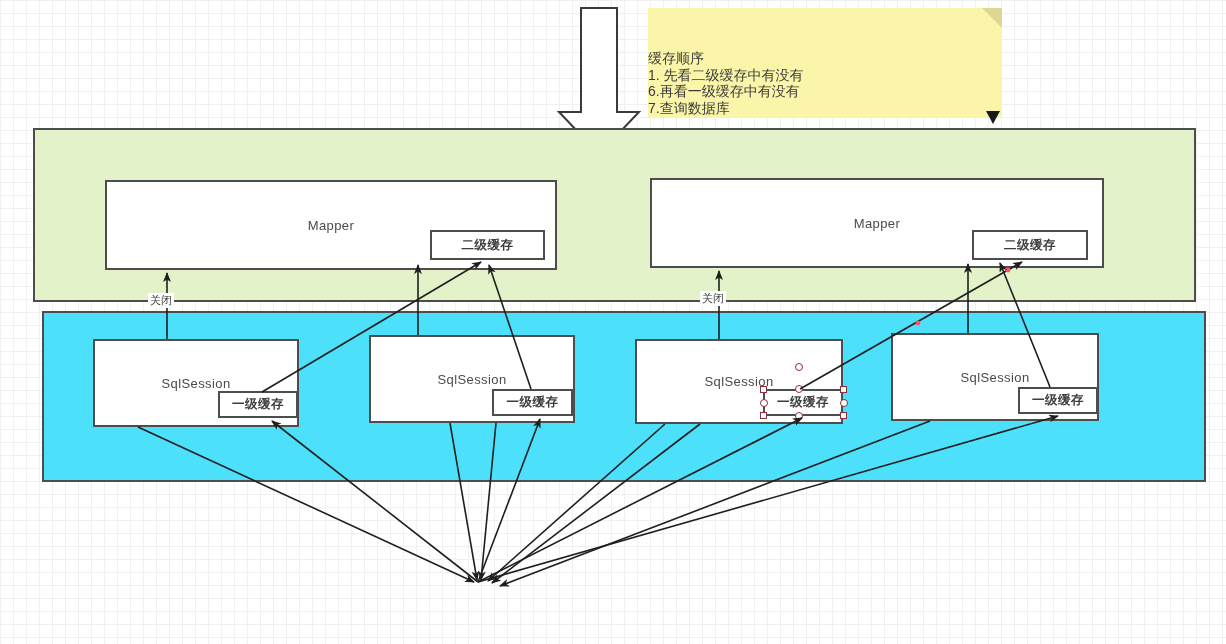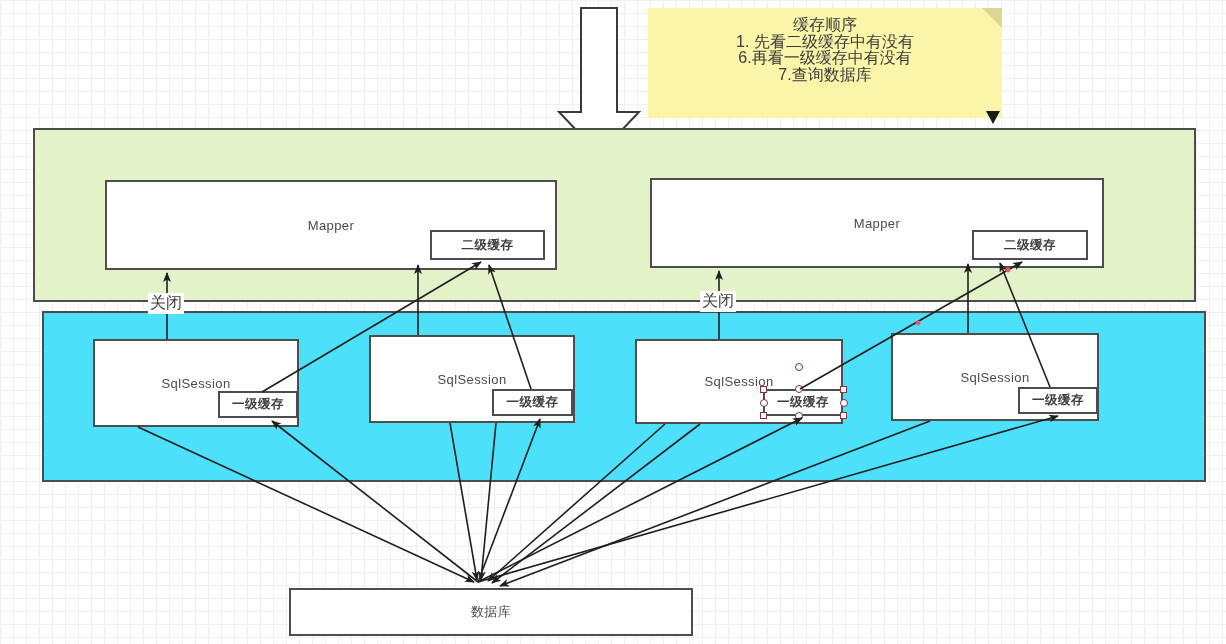--- a/index.html
+++ b/index.html
@@ -51,24 +51,23 @@
     font-size: 12.5px;
     letter-spacing: .5px;
     font-weight: bold;
   }
 
   
   #note {
     position: absolute;
     background: #faf5a8;
     color: #3b3b3b;
-    font-size: 16px;
+    font-size: 14px;
     line-height: 16.5px;
-    text-align: center;
-    padding-top: 9px;
+    padding-top: 42px;
   }
   #note .fold {
     position: absolute; top: 0; right: 0;
     width: 0; height: 0;
     border-left: 20px solid transparent;
     border-top: 20px solid #ddd793;
   }
   #note .marker {
     position: absolute; right: 2px; bottom: -6px;
     width: 0; height: 0;
@@ -88,21 +87,21 @@
   .handle.round { border-radius: 50%; width: 8px; height: 8px; }
 
   svg.overlay {
     position: absolute; left:0; top:0;
     width: 1226px; height: 644px;
     pointer-events: none;
   }
   .edge { stroke: #1f1f1f; stroke-width: 1.6px; fill: none; }
   .edge-label {
     position: absolute;
-    font-size: 16px;
+    font-size: 11px;
     color: #3b3b3b;
     background: #ffffff;
     padding: 0 2px;
     white-space: nowrap;
   }
   .wp { fill: #ff4d6d; }
 </style>
 </head>
 <body>
 
@@ -169,23 +168,20 @@
   <div class="handle" style="left:840px; top:412px;"></div>
   <div class="handle round" style="left:795px; top:412px;"></div>
 
   <div class="node" style="left:891px; top:333px; width:208px; height:88px;">
     <span>SqlSession</span>
   </div>
   <div class="cache" style="left:1018px; top:387px; width:80px; height:27px;">
     <span>一级缓存</span>
   </div>
 
-  <div class="node db" style="left:289px; top:588px; width:404px; height:48px;">
-    <span>数据库</span>
-  </div>
 
   <svg class="overlay">
     <defs>
       <marker id="ah" markerWidth="11" markerHeight="11" refX="9" refY="4" orient="auto" markerUnits="userSpaceOnUse">
         <path d="M0,0 L10,4 L0,8 L2.6,4 z" fill="#1f1f1f"></path>
       </marker>
     </defs>
 
     <line class="edge" x1="167" y1="339" x2="167" y2="273" marker-end="url(#ah)"></line>
 

